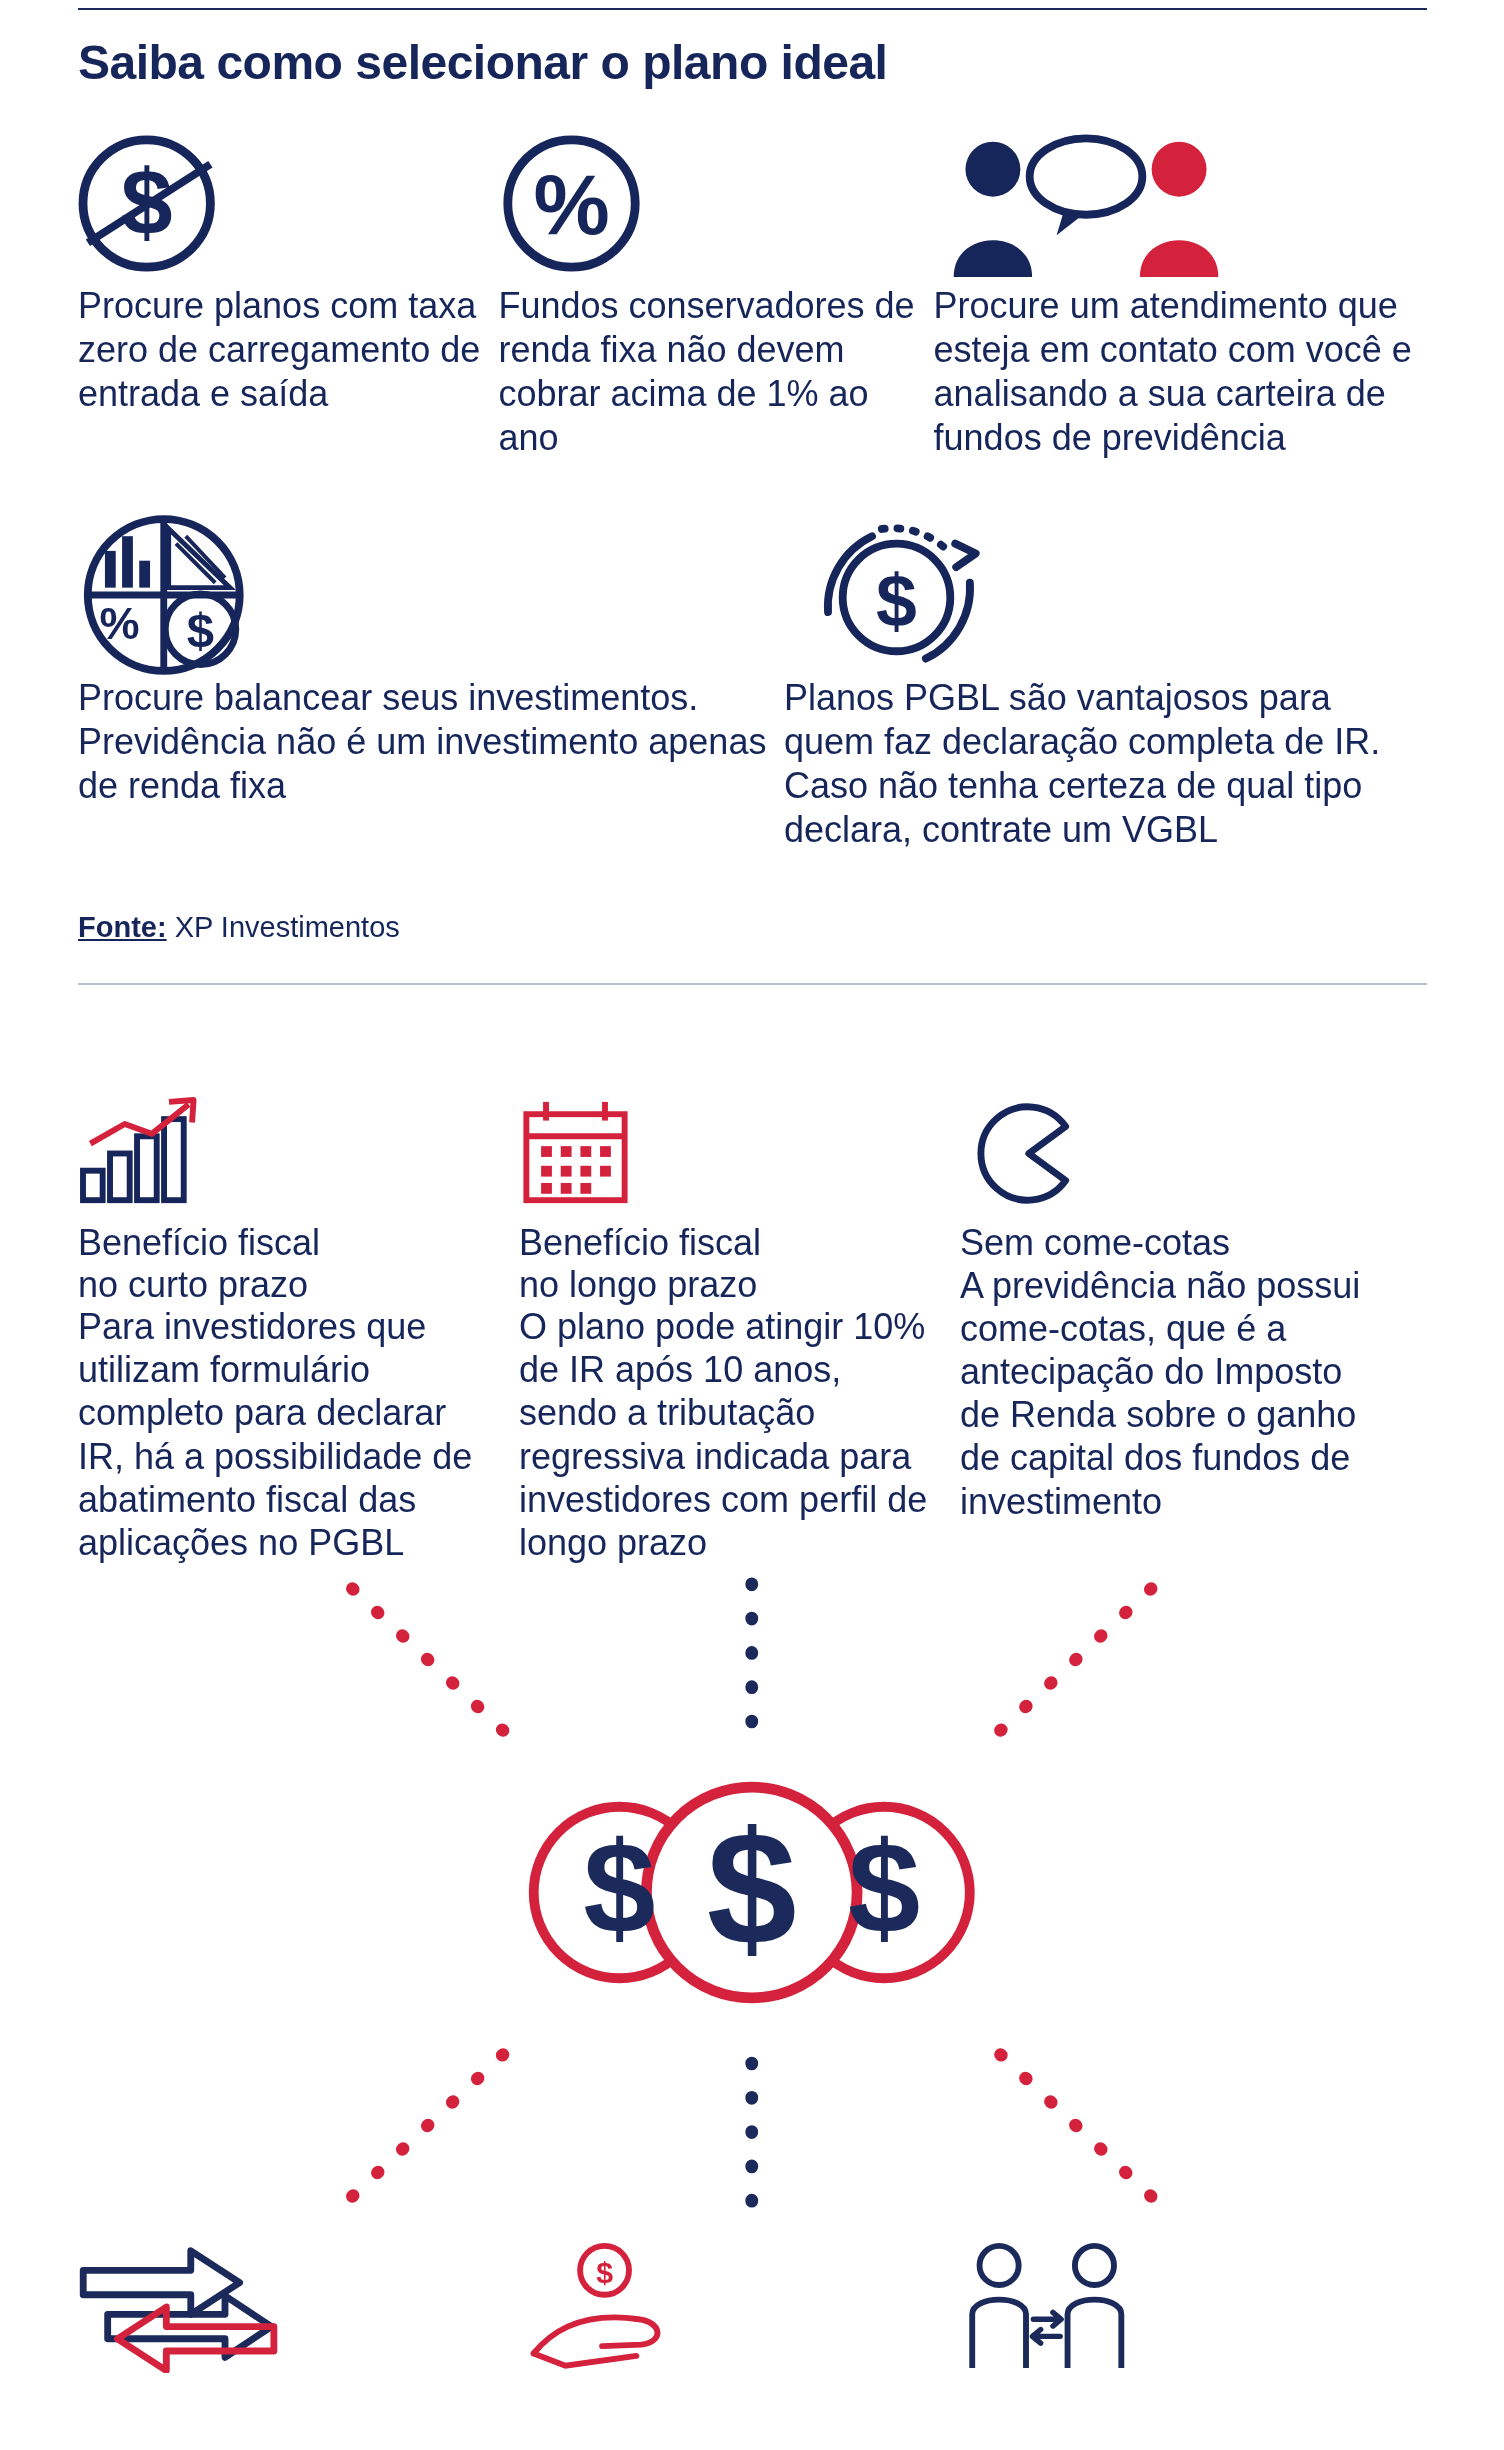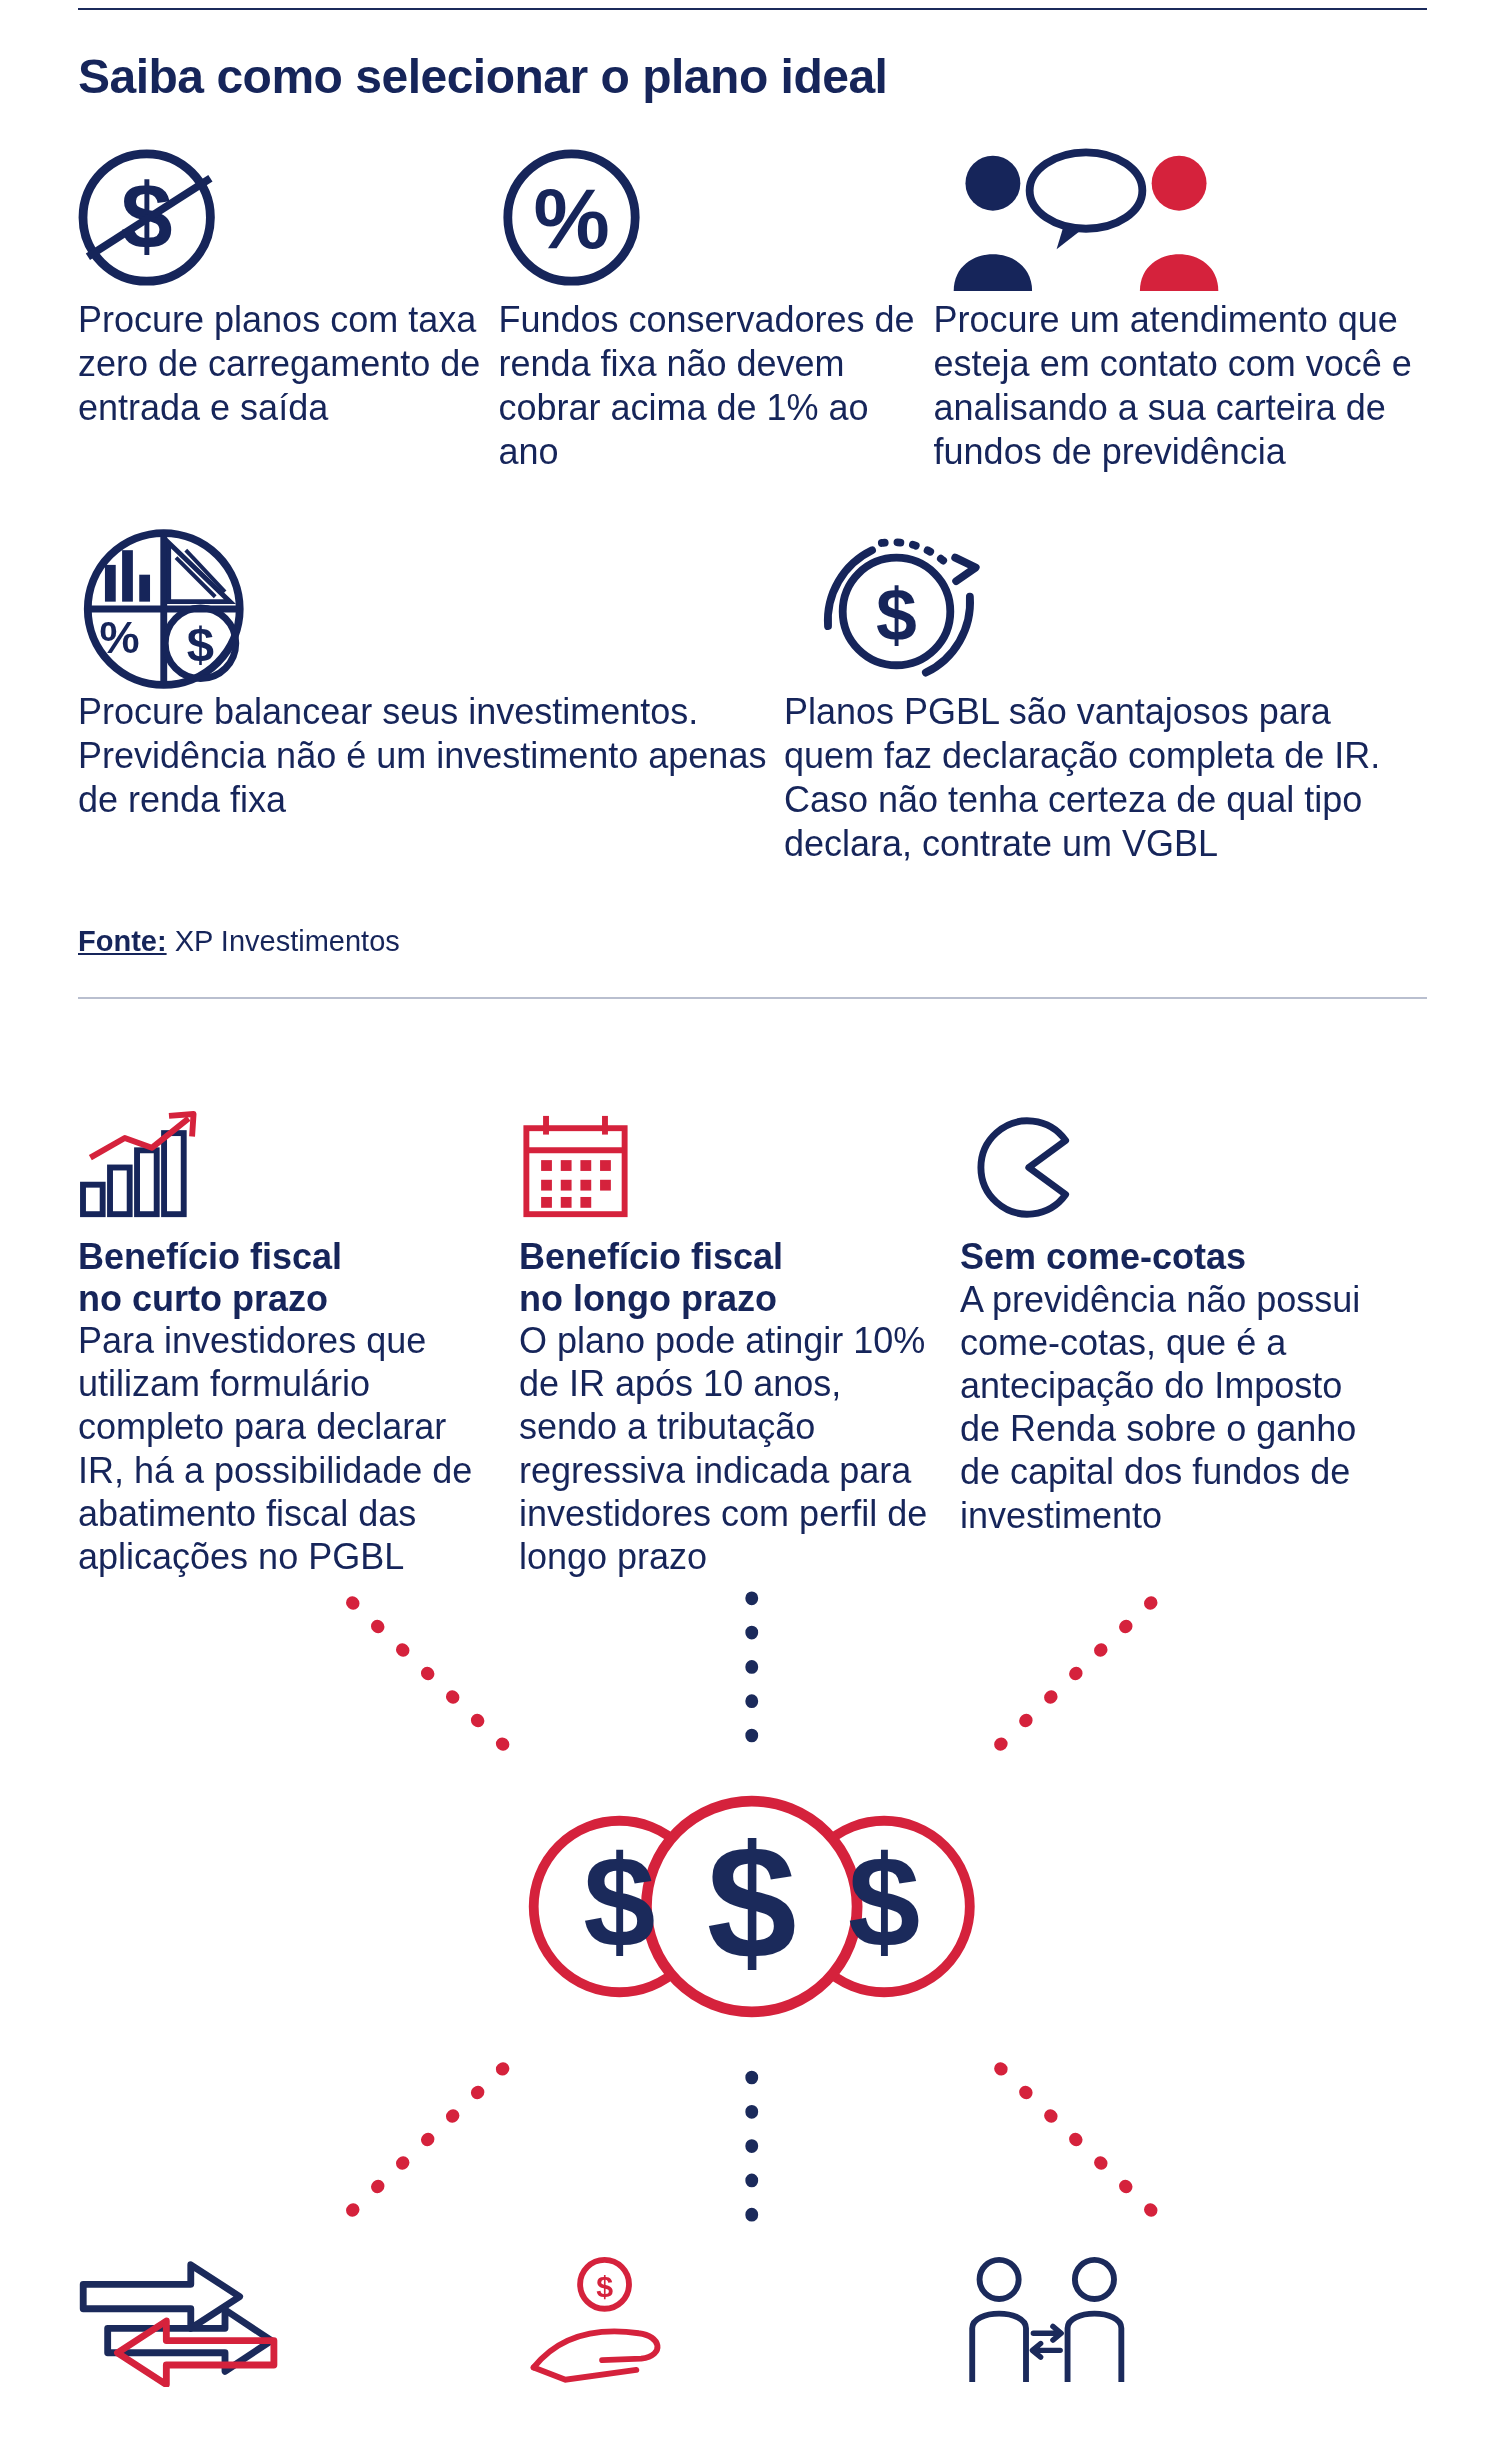--- a/index.html
+++ b/index.html
@@ -29,21 +29,21 @@
   }
   h1.section-title {
     font-size: 48px;
     font-weight: bold;
     letter-spacing: -0.5px;
     color: #16255a;
     margin: 0;
     line-height: 1.05;
   }
   
-  .sec1 { padding-top: 52px; }
+  .sec1 { padding-top: 38px; }
   .row1 {
     display: flex;
     margin-top: 34px;
   }
   .col { }
   .c1a { width: 426px; }
   .c1b { width: 441px; }
   .c1c { width: 500px; }
   .icon-box { height: 162px; display: flex; align-items: center; }
   .body-text {
@@ -74,21 +74,21 @@
   
   .sec2 { padding-top: 59px; }
   .cards {
     display: flex;
     margin-top: 39px;
   }
   .card { width: 441px; padding-right: 29px; }
   .card-icon { height: 127px; display: flex; align-items: flex-end; }
   .card-title {
     font-size: 36px;
-    font-weight: bold;
+    font-weight: normal;
     line-height: 1.15;
     margin-top: 12.7px;
     color: #16255a;
   }
   .card-text {
     font-size: 36px;
     line-height: 1.2;
     margin-top: 0;
     color: #16255a;
   }

